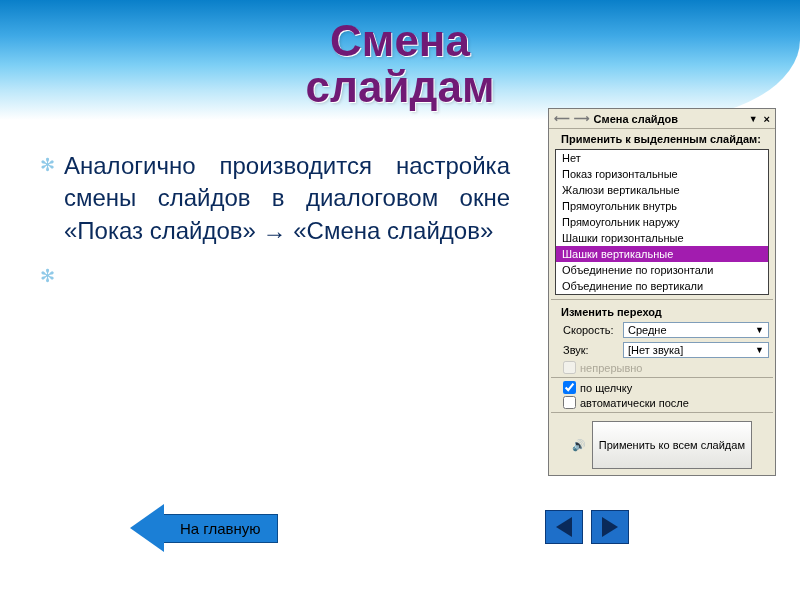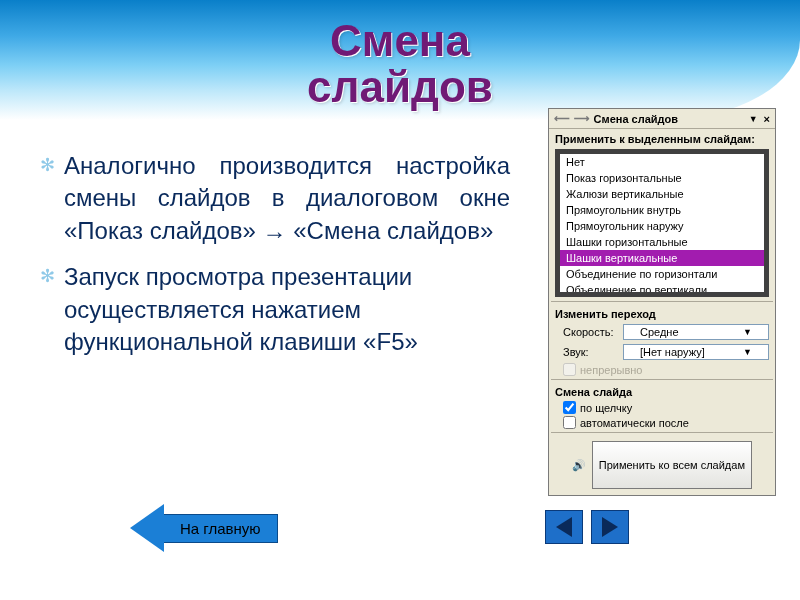--- a/index.html
+++ b/index.html
@@ -112,26 +112,26 @@
     align-items: center;
     padding: 3px 5px;
     border-bottom: 1px solid #aca899;
     font-weight: bold;
   }
   .pane-header .nav { color: #7a7a7a; margin-right: 4px; cursor: default; }
   .pane-header .title-txt { flex: 1; }
   .pane-header .drop { margin-left: 4px; font-size: 9px; }
   .pane-header .close { margin-left: 6px; font-weight: bold; }
   .pane-section-label {
-    padding: 4px 6px 2px;
+    padding: 4px 12px 2px;
     font-weight: bold;
   }
   .transition-list {
     margin: 2px 6px 4px;
-    border: 5px solid #404040;
+    border: 1px solid #404040;
     background: #fff;
     max-height: 148px;
     overflow: hidden;
   }
   .transition-list .opt {
     padding: 2px 6px;
     white-space: nowrap;
     overflow: hidden;
     cursor: default;
   }
@@ -144,21 +144,21 @@
     display: flex;
     align-items: center;
     padding: 2px 6px 2px 14px;
     gap: 4px;
   }
   .field-row label { width: 56px; }
   .field-row .select {
     flex: 1;
     border: 1px solid #7f9db9;
     background: #fff;
-    padding: 1px 16px;
+    padding: 1px 4px;
     display: flex;
     justify-content: space-between;
     align-items: center;
   }
   .field-row .select .arr { font-size: 9px; color: #000; }
   .chk-row { display: flex; align-items: center; padding: 1px 0 1px 14px; gap: 4px; }
   .disabled { color: #aca899; }
   .apply-row {
     display: flex;
     align-items: center;
@@ -175,32 +175,31 @@
   }
   .sound-icon { color:#555; font-size:11px; }
 </style>
 </head>
 <body>
 
 <div class="header-banner"></div>
 
 <div class="title">
   <span>Смена</span><br>
-  <span>слайдов</span>
+  <span>слайдам</span>
 </div>
 
 <div class="content-area">
   <ul>
     <li class="justify">
       <span class="bullet-icon">✻</span>
       <span>Аналогично производится настройка смены слайдов в диалоговом окне «Показ слайдов» → «Смена слайдов»</span>
     </li>
     <li>
       <span class="bullet-icon">✻</span>
-      <span>Запуск просмотра презентации осуществляется нажатием функциональной клавиши «F5»</span>
     </li>
   </ul>
 </div>
 
 <div class="home-arrow">
   <div class="arrow-shape"></div>
   <div class="arrow-body">На главную</div>
 </div>
 
 <div class="nav-buttons">
@@ -242,32 +241,31 @@
     <label>Скорость:</label>
     <div class="select">
       <span>Средне</span>
       <span class="arr">▼</span>
     </div>
   </div>
 
   <div class="field-row">
     <label>Звук:</label>
     <div class="select">
-      <span>[Нет наружу]</span>
+      <span>[Нет звука]</span>
       <span class="arr">▼</span>
     </div>
   </div>
 
   <div class="chk-row disabled">
     <input type="checkbox" disabled="" style="">
     <span>непрерывно</span>
   </div>
 
   <div class="divider"></div>
-  <div class="pane-section-label">Смена слайда</div>
 
   <div class="chk-row">
     <input type="checkbox" checked="" style="">
     <span>по щелчку</span>
   </div>
   <div class="chk-row">
     <input type="checkbox" style="">
     <span>автоматически после</span>
   </div>
 

